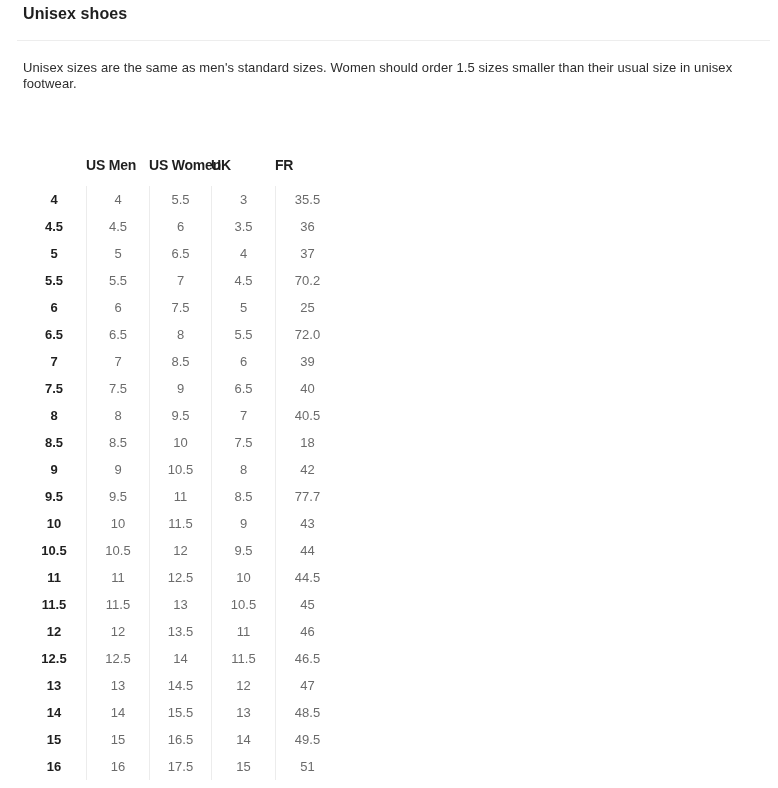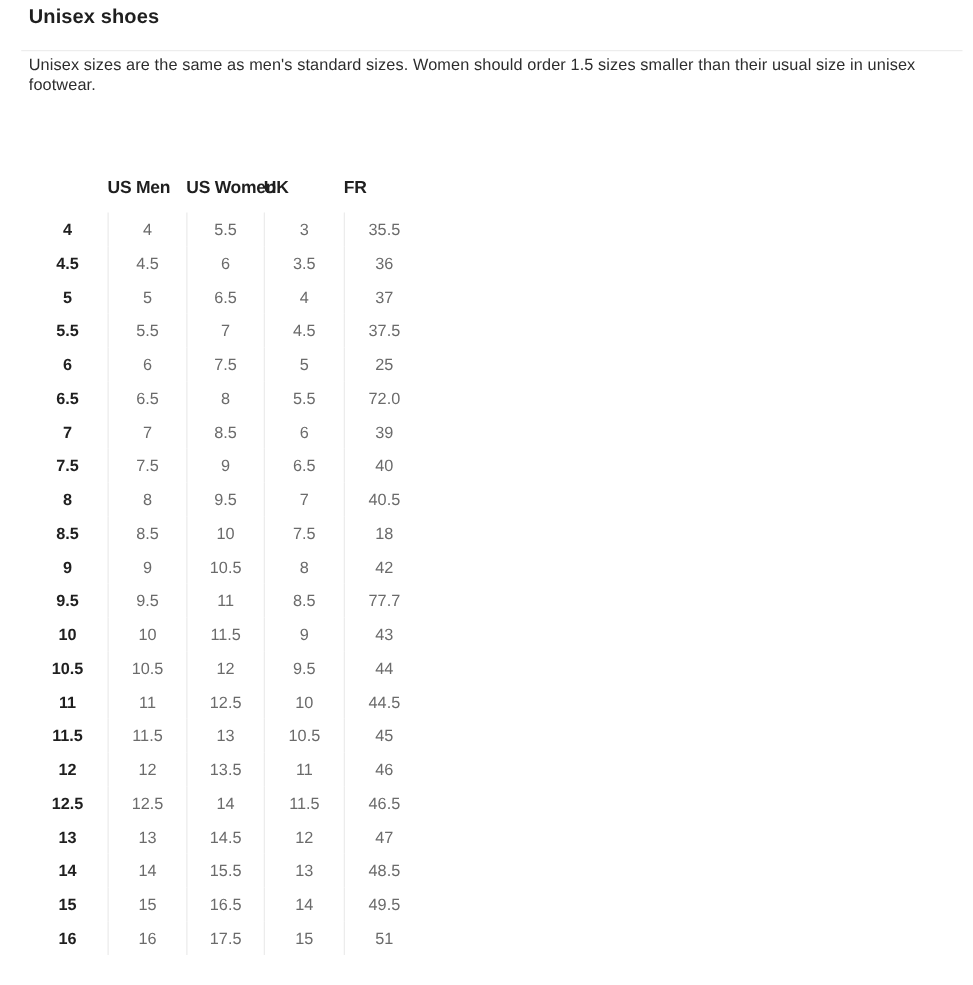--- a/index.html
+++ b/index.html
@@ -29,21 +29,21 @@
     color:var(--title-color);
     letter-spacing:0.1px;
   }
   .title-divider{
     margin:17px 8px 0 17px;
     border:none;
     border-top:1px solid var(--divider);
     height:0;
   }
   .page-description{
-    margin:3px 23px 0 23px;
+    margin:19px 23px 0 23px;
     font-size:13px;
     line-height:16px;
     color:var(--body-text);
     letter-spacing:0.1px;
   }
   .size-table{
     margin:63px 0 0 22px;
     width:317px;
   }
   .size-table .header-row{
@@ -120,21 +120,21 @@
     <div class="value-cell">5</div>
     <div class="value-cell">6.5</div>
     <div class="value-cell">4</div>
     <div class="value-cell">37</div>
   </div>
       <div class="data-row">
     <div class="row-label">5.5</div>
     <div class="value-cell">5.5</div>
     <div class="value-cell">7</div>
     <div class="value-cell">4.5</div>
-    <div class="value-cell">37.5</div>
+    <div class="value-cell">70.2</div>
   </div>
       <div class="data-row">
     <div class="row-label">6</div>
     <div class="value-cell">6</div>
     <div class="value-cell">7.5</div>
     <div class="value-cell">5</div>
     <div class="value-cell">25</div>
   </div>
       <div class="data-row">
     <div class="row-label">6.5</div>

